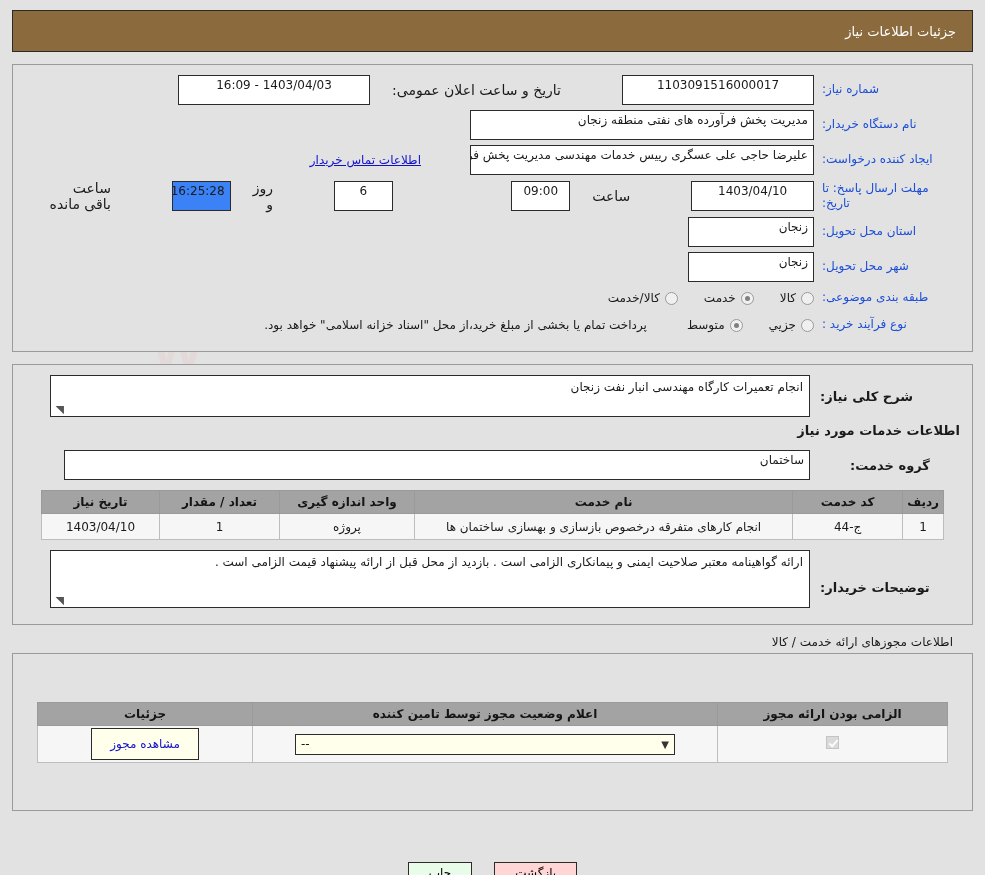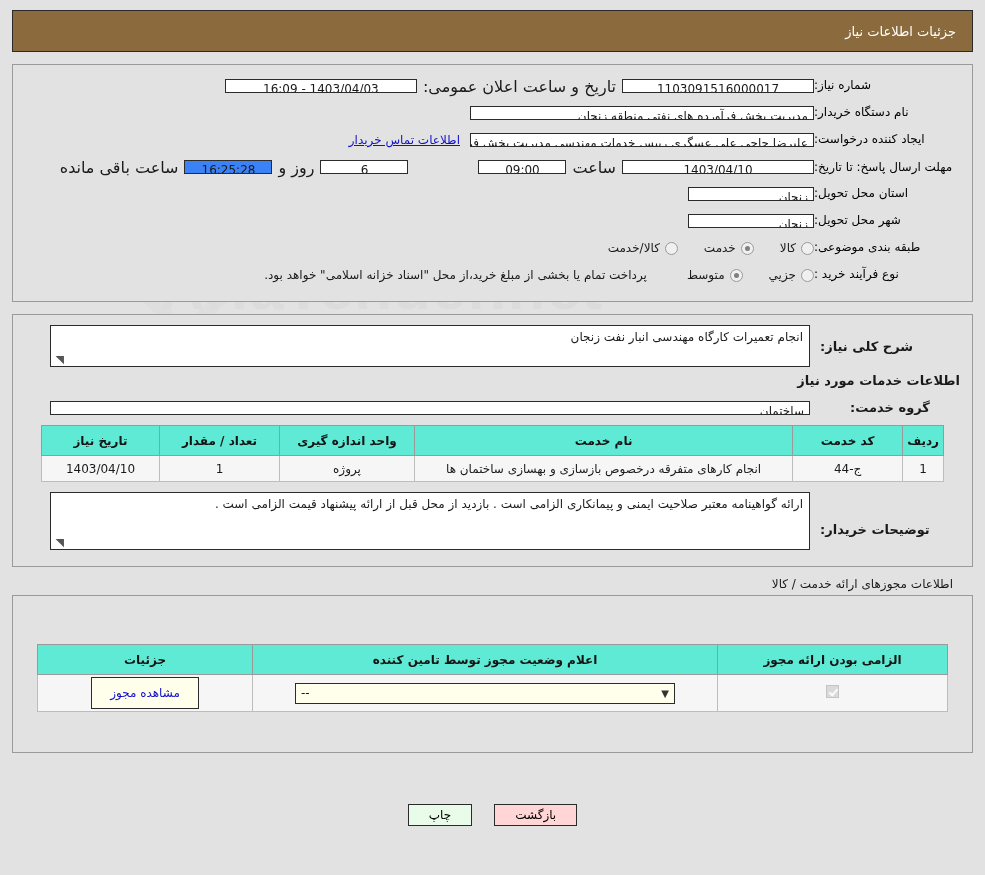--- a/index.html
+++ b/index.html
@@ -88,52 +88,53 @@
   .row {
     display: flex;
     align-items: center;
     justify-content: flex-start;
     margin-bottom: 5px;
     min-height: 22px;
   }
   .lbl {
     width: 146px;
     text-align: left;
-    padding-left: 0;
-    font-size: 12px;
-    color: #000000;
+    padding-left: 8px;
+    font-size: 12px;
+    color: #1d4ed8;
     flex: 0 0 146px;
     line-height: 1.3;
   }
   .lbl-2l { line-height: 1.25; }
 
   .box {
     border: 1px solid #2b2b2b;
     background: #ffffff;
-    height: 14px;
+    height: 30px;
     line-height: 19px;
     padding: 0 5px;
     font-size: 12px;
     text-align: center;
     overflow: hidden;
     white-space: nowrap;
+    margin-left: 39px;
   }
   .box.rtlfill { text-align: right; }
   .box.cream { background: #3b82f6; }
 
   .w-need   { width: 192px; }
   .w-buyer  { width: 344px; }
   .w-creator{ width: 344px; }
   .w-date   { width: 192px; }
   .w-time   { width: 88px; }
   .w-days   { width: 88px; }
   .w-remain { width: 88px; }
   .w-prov   { width: 126px; }
 
-  .inter { margin: 0 6px; font-size: 16px; }
+  .inter { margin: 0 22px; font-size: 14px; }
 
   .link {
     color: #1111cc;
     text-decoration: underline;
     cursor: pointer;
     font-size: 12px;
     margin-right: 10px;
     white-space: nowrap;
   }
 
@@ -208,24 +209,24 @@
   }
   .svc-box { width: 760px; }
 
   
   table.grid {
     border-collapse: collapse;
     width: 100%;
     font-size: 12px;
   }
   table.grid th {
-    background: #5eead4;
+    background: #a3a3a3;
     border: 1px solid #9a9a9a;
     font-weight: bold;
-    height: 30px;
+    height: 23px;
     padding: 2px 4px;
     text-align: center;
     color: #141414;
   }
   table.grid td {
     background: #f6f6f6;
     border: 1px solid #bdbdbd;
     height: 26px;
     padding: 2px 6px;
     text-align: center;

